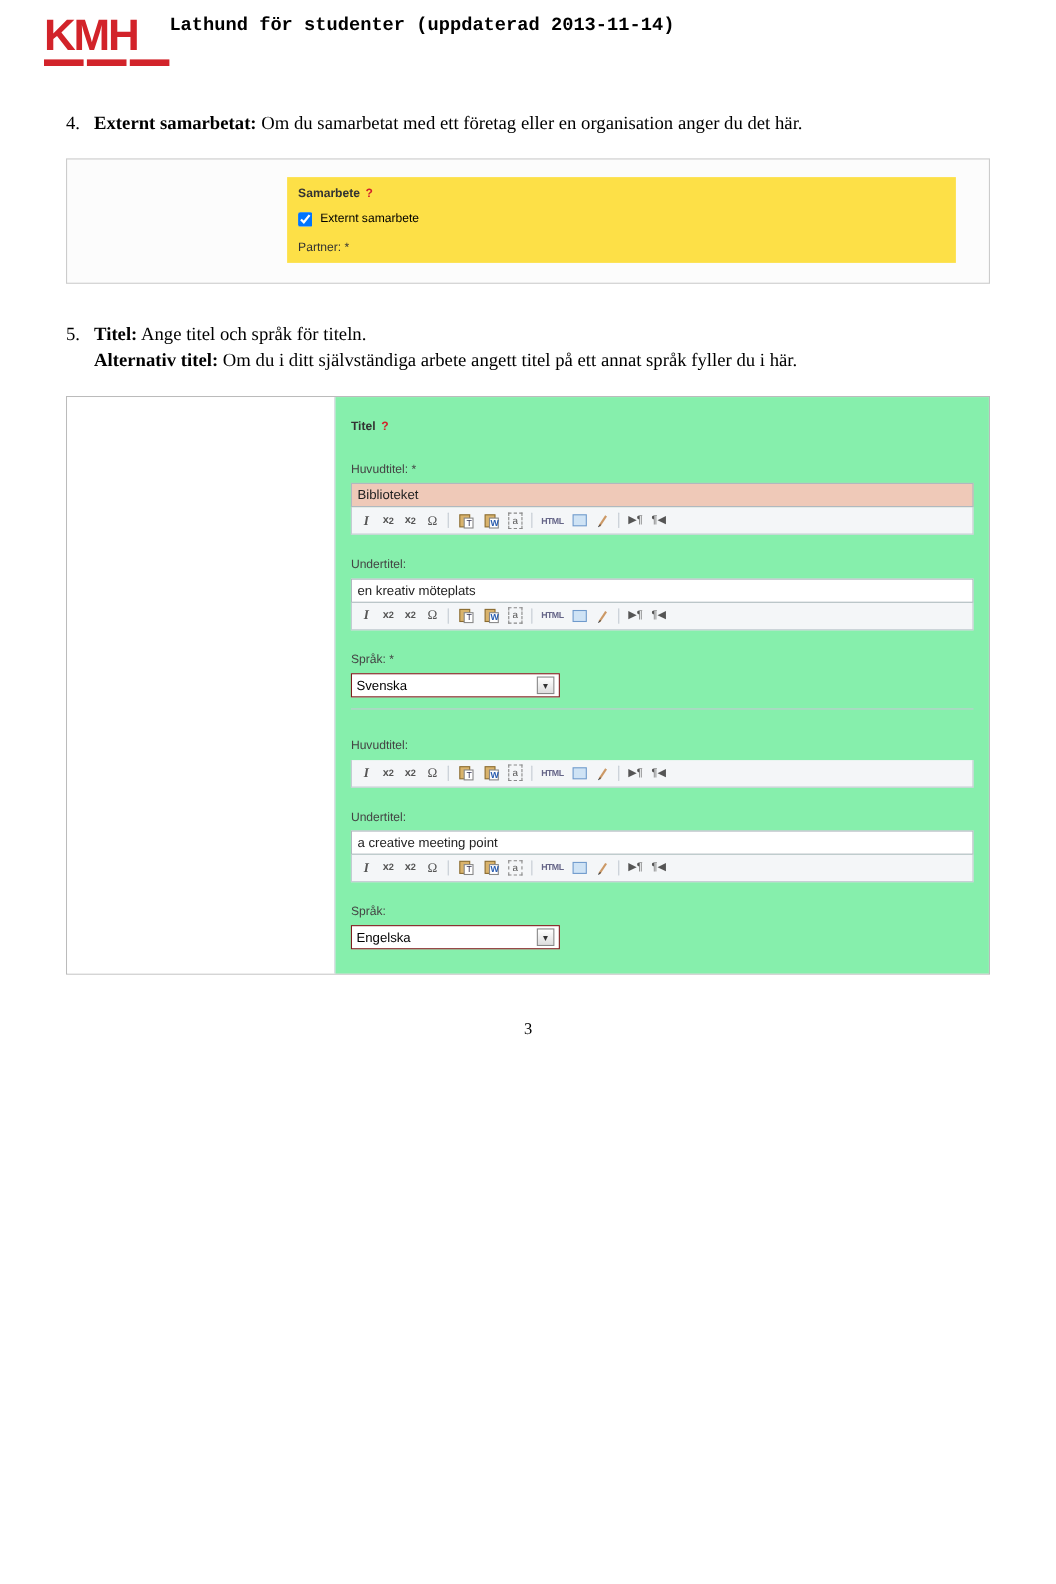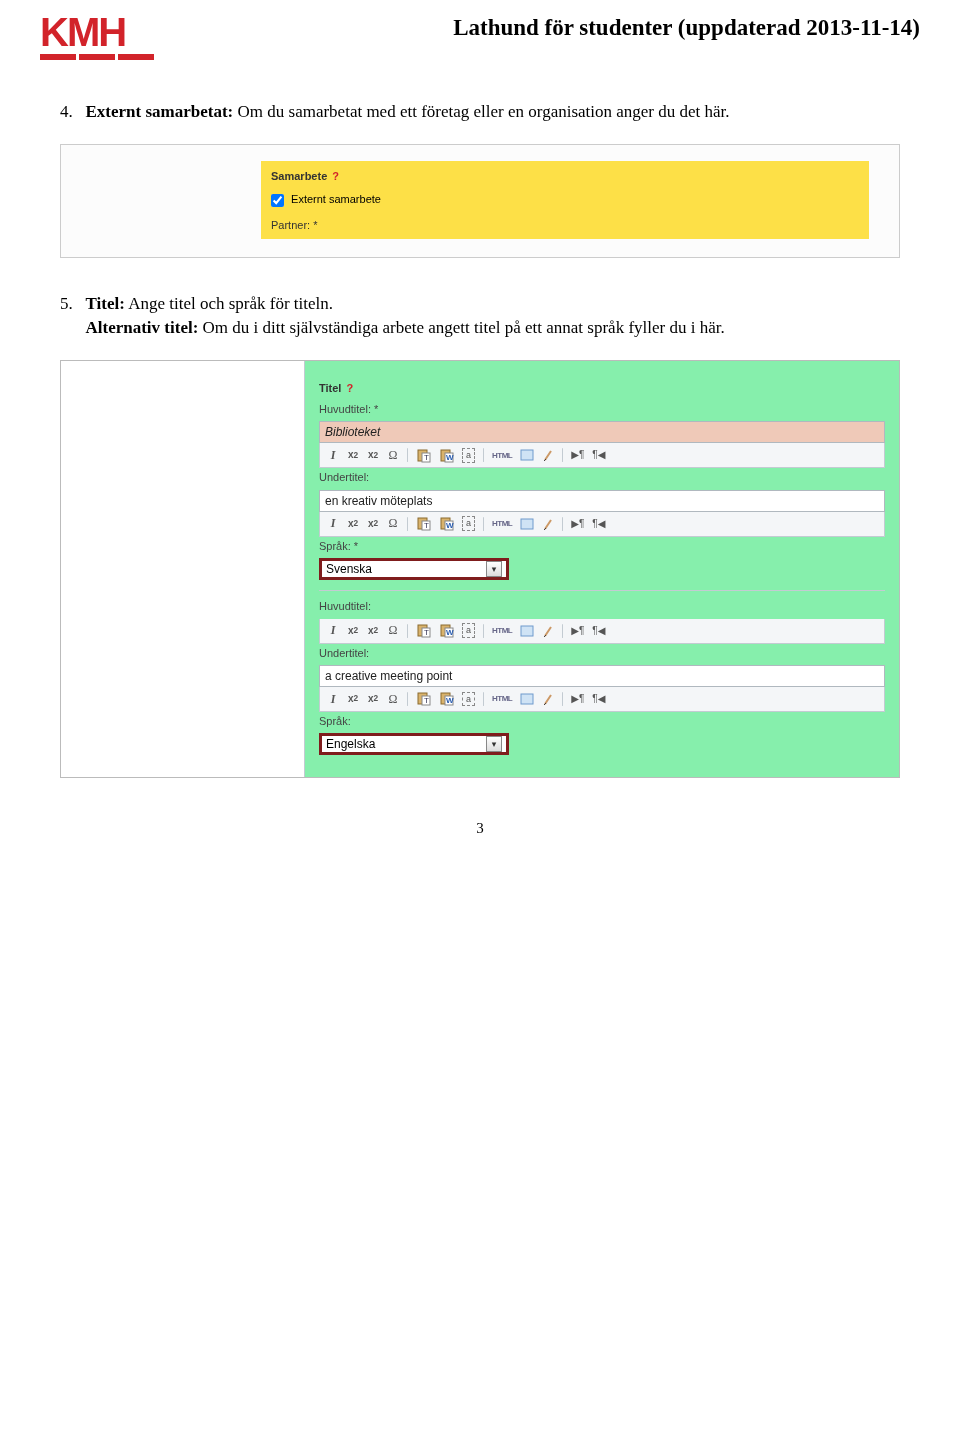--- a/index.html
+++ b/index.html
@@ -6,23 +6,23 @@
   body {
     font-family: Georgia, "Times New Roman", serif;
     background: #fff;
     width: 960px;
     margin: 0 auto;
     color: #000;
     font-size: 15px;
     line-height: 1.4;
   }
   .page { padding: 0 40px 40px 40px; }
-  .header { display: flex; justify-content: space-between; align-items: flex-start; padding-top: 12px; }
+  .header { display: flex; justify-content: flex-start; align-items: flex-start; padding-top: 12px; }
   .logo { color: #d2232a; font-family: Arial, sans-serif; font-weight: bold; font-size: 40px; letter-spacing: -2px; line-height: 1; }
-  .hdr-text { font-family: Liberation Serif, serif; font-weight: bold; font-size: 23px; }
+  .hdr-text { font-family: Liberation Mono, monospace; font-weight: bold; font-size: 17px; }
   .para { margin: 40px 0 20px 20px; font-size: 17px; font-family: "Times New Roman", serif; }
   .para .b { font-weight: bold; }
 
   
   .shot {
     margin: 10px 20px 30px 20px;
     border: 1px solid #bbb;
     background: #fcfcfc;
     font-family: Verdana, Arial, sans-serif;
     font-size: 11px;
@@ -46,25 +46,25 @@
   .textinput {
     width: 100%;
     border: 1px solid #b0b8bf;
     background: #fff;
     font-family: Arial, sans-serif;
     font-size: 12px;
     padding: 3px 5px;
     color: #222;
   }
   .textinput.wide310 { width: 310px; }
-  .textinput.highlight { background: #efc9b8; font-style: italic; }
+  .textinput.highlight { background: #efc9b8; }
   .dropdown {
     display: inline-flex;
     align-items: center;
-    border: 3px solid #7f1d1d;
+    border: 1px solid #7f1d1d;
     background: #fff;
     width: 190px;
     height: 22px;
     padding: 0 4px;
     font-family: Arial, sans-serif;
     font-size: 12px;
     justify-content: space-between;
     text-align: center;
   }
   .dropbtn {
@@ -78,21 +78,21 @@
   .shot1 { border: 1px solid #ccc; }
 
   .shot2 .wrap { display: flex; }
   .shot2 .leftcol { width: 244px; background: #fff; border-right: 1px solid #c3cbd2; min-height: 100%; }
   .shot2 .maincol { flex: 1; background: #86efac; padding: 6px 14px 12px 14px; }
   .shot2 .block {
     border-bottom: 1px solid #c3cbd2;
     padding: 6px 0 10px 0;
   }
   .shot2 .block:last-child { border-bottom: none; }
-  .shot2 .sub { margin: 0 0 2px 0; color: #444; }
+  .shot2 .sub { margin: 18px 0 2px 0; color: #444; }
 
   
   .toolbar {
     display: flex;
     align-items: center;
     gap: 2px;
     border: 1px solid #c3cbd2;
     border-top: none;
     background: #f4f6f8;
     padding: 3px 4px;

